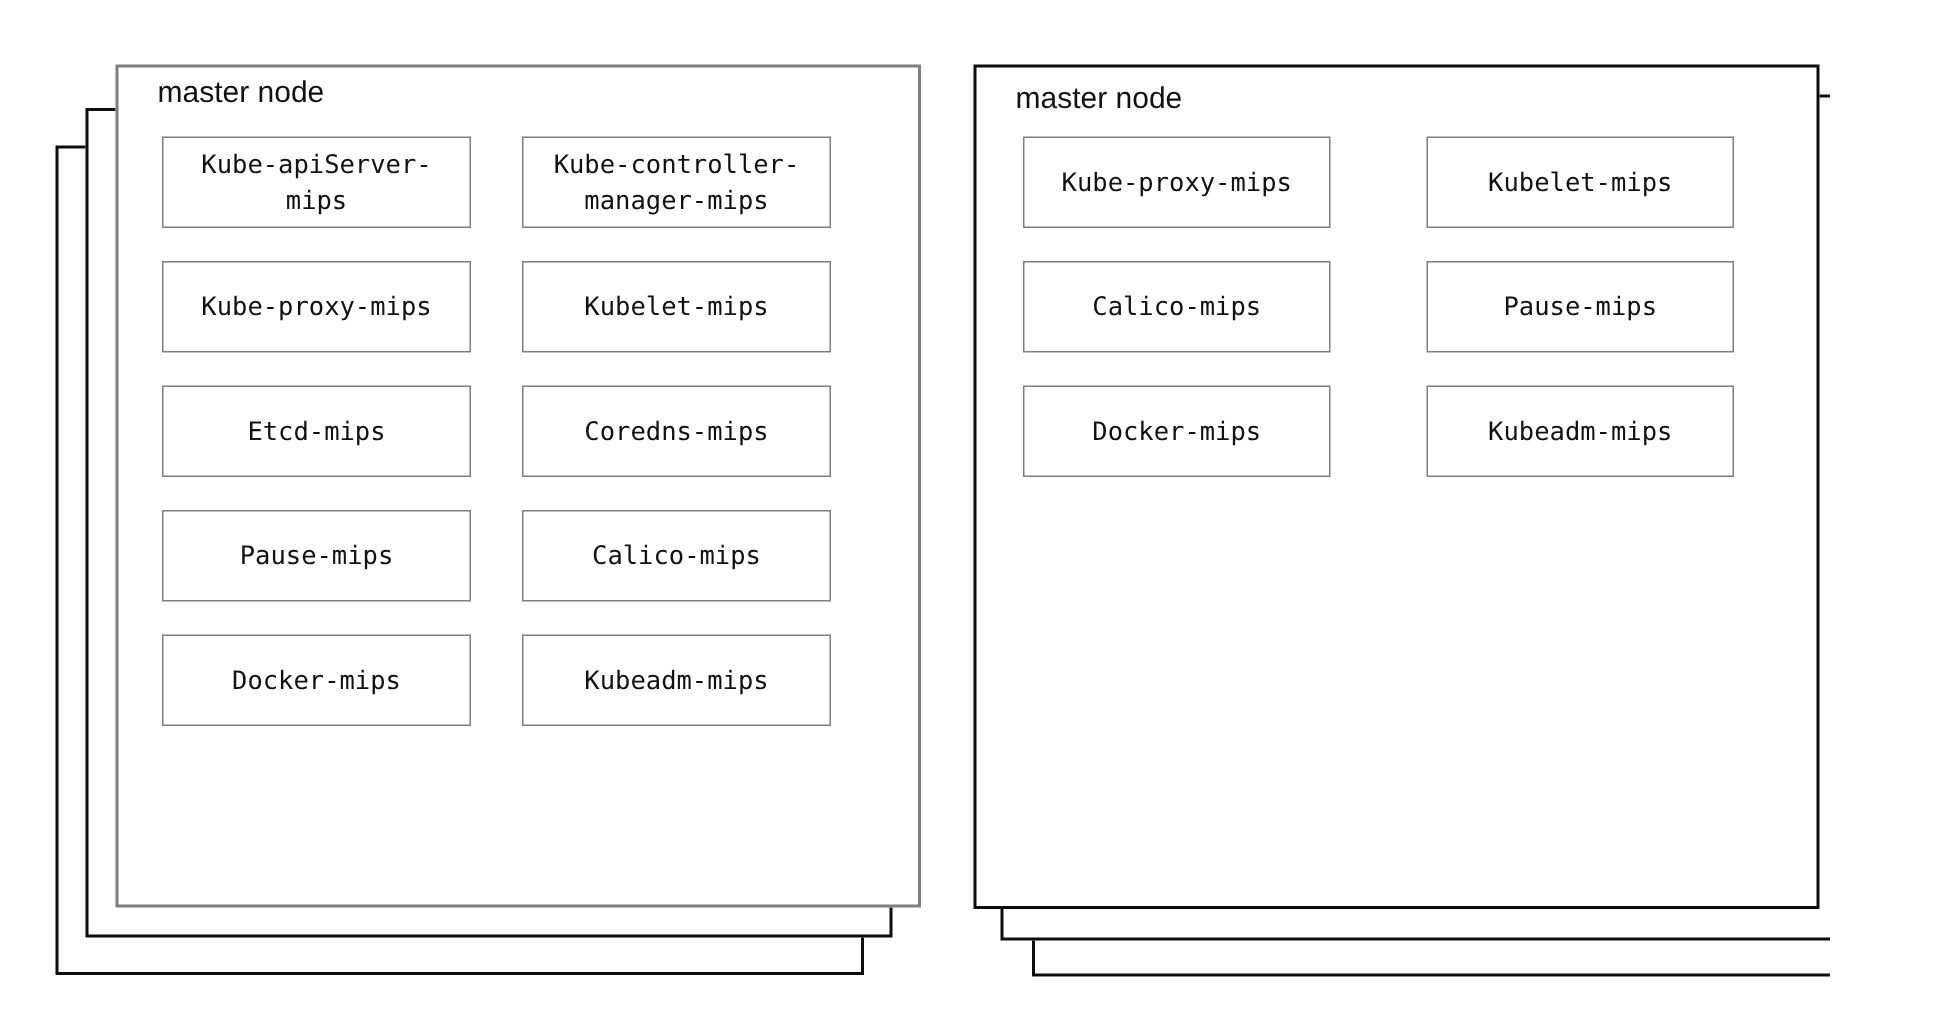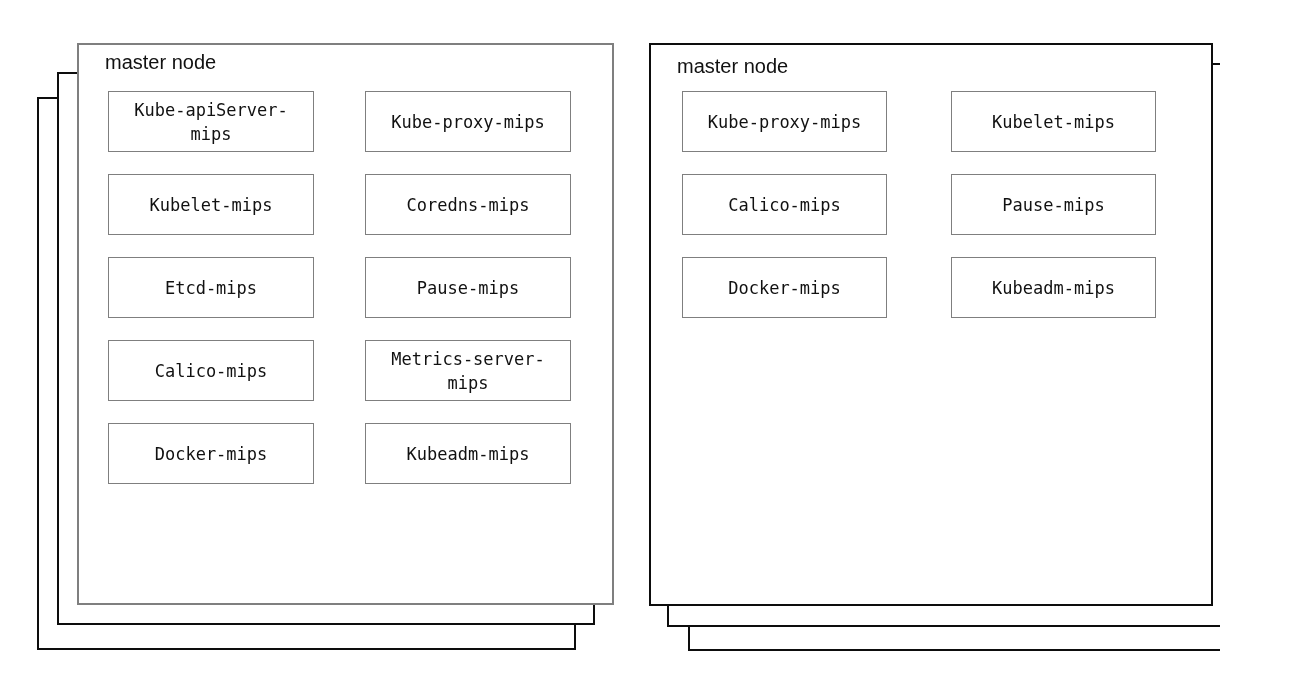--- a/index.html
+++ b/index.html
@@ -51,21 +51,21 @@
   
   .components {
     position: absolute;
     display: grid;
     grid-auto-rows: 61px;
     row-gap: 22px;
   }
   .master .components {
     left: 29px; top: 46px;
     grid-template-columns: 206px 206px;
-    column-gap: 51px;
+    column-gap: 34px;
   }
   .worker .components {
     left: 31px; top: 46px;
     grid-template-columns: 205px 205px;
     column-gap: 64px;
   }
   .component {
     box-sizing: border-box;
     border: 1px solid #7f7f7f;
     background: #ffffff;
@@ -85,27 +85,27 @@
 <body>
 
 <div class="canvas">
 
   <div class="stack-layer master-layer-3"></div>
   <div class="stack-layer master-layer-2"></div>
   <div class="node-box master">
     <div class="node-title">master node</div>
     <div class="components">
       <div class="component">Kube-apiServer-mips</div>
+      <div class="component">Kube-controller-manager-mips</div>
       <div class="component">Kube-proxy-mips</div>
       <div class="component">Kubelet-mips</div>
+      <div class="component">Etcd-mips</div>
       <div class="component">Coredns-mips</div>
-      <div class="component">Etcd-mips</div>
       <div class="component">Pause-mips</div>
       <div class="component">Calico-mips</div>
-      <div class="component">Metrics-server-mips</div>
       <div class="component">Docker-mips</div>
       <div class="component">Kubeadm-mips</div>
     </div>
   </div>
 
   <div class="stack-layer worker-layer-3"></div>
   <div class="stack-layer worker-layer-2"></div>
   <div class="node-box worker">
     <div class="node-title">master node</div>
     <div class="components">

